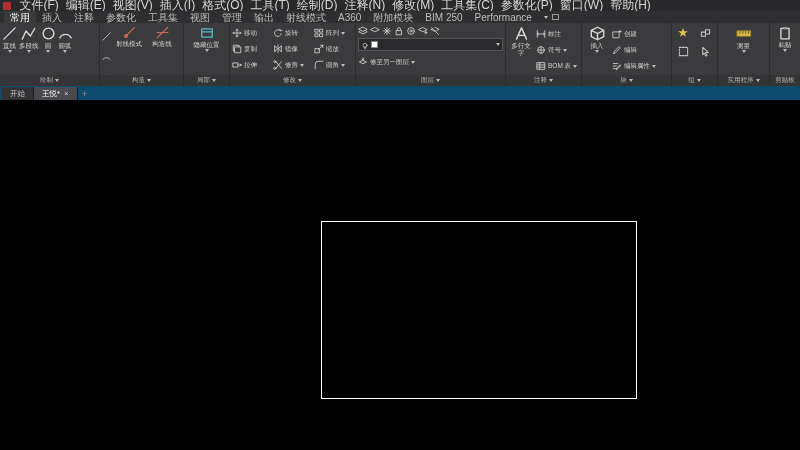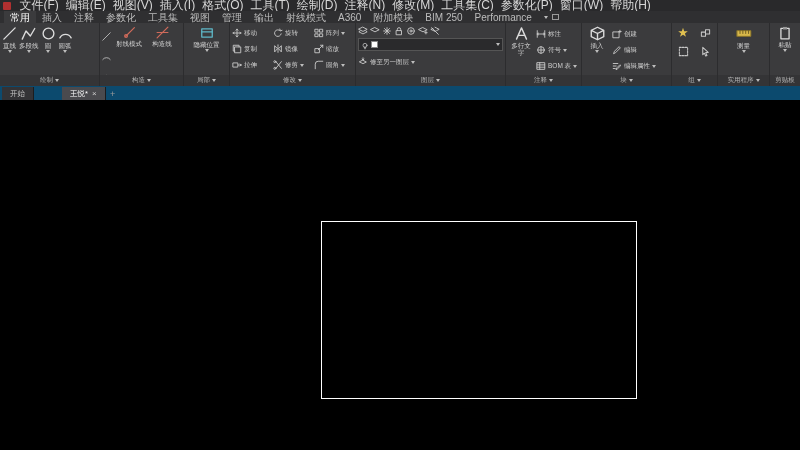--- a/index.html
+++ b/index.html
@@ -50,21 +50,21 @@
   .ldrop .fill { flex:1; }
   .lrow3 { display:flex; align-items:center; gap:2px; padding:1px 2px; }
 
   
   .grid2 { flex:1; display:grid; grid-template-columns:repeat(2,1fr); grid-auto-rows:18px; justify-items:center; align-items:center; padding-top:2px; }
 
   
   .filetabs { height:14px; flex:0 0 14px; background:#0c4a6e; display:flex; align-items:flex-end; padding-left:2px; }
   .ftab { height:13px; display:flex; align-items:center; gap:4px; padding:0 8px; font-size:7.5px;
     background:#333336; color:#c4c4c4; border-right:1px solid #1c1c1e; }
-  .ftab.active { background:#4a4a4e; color:#ffffff;margin-left:28px; }
+  .ftab.active { background:#4a4a4e; color:#ffffff; }
   .ftab .close { font-size:8px; color:#cccccc; line-height:8px; }
   .ftab-new { width:14px; height:13px; color:#9a9a9a; font-size:9px; display:flex; align-items:center; justify-content:center; }
 
   
   .canvas { flex:1; position:relative; background:#000; overflow:hidden; }
   .rect { position:absolute; border:1px solid #ffffff; }
 </style>
 </head>
 <body>
 

